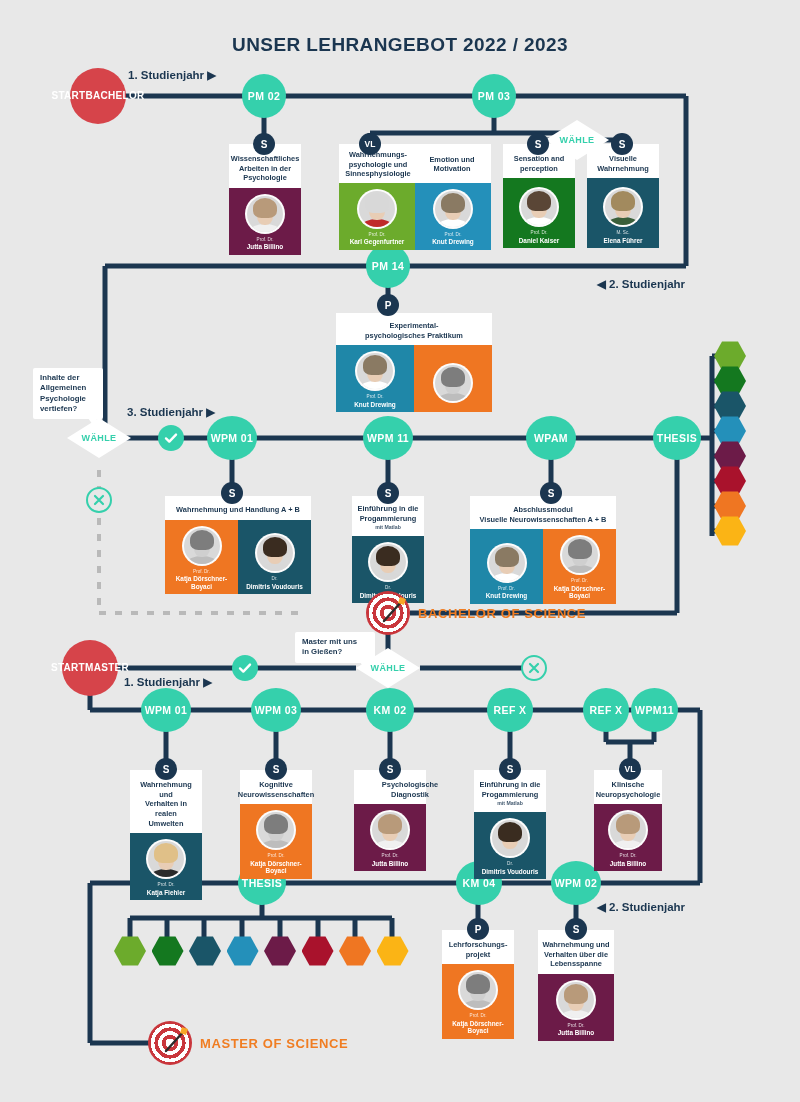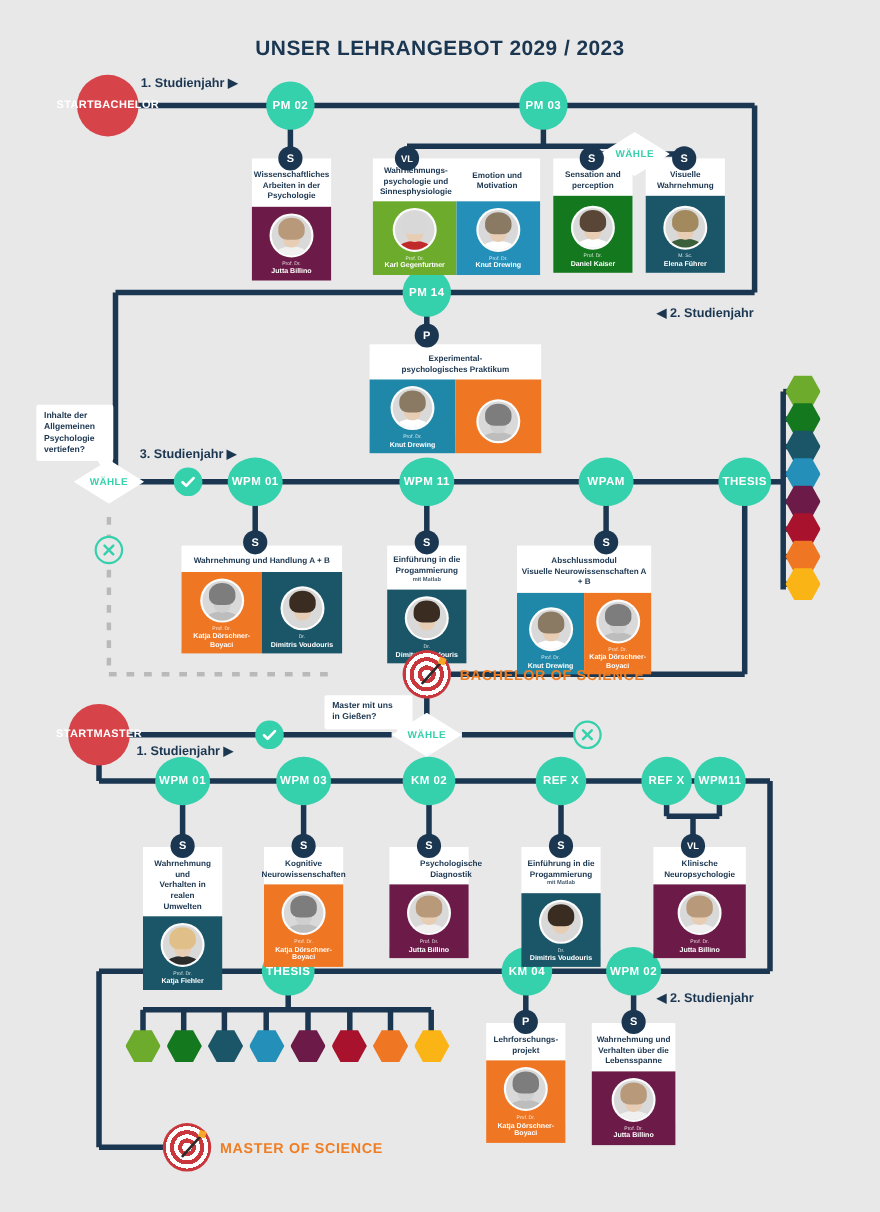--- a/index.html
+++ b/index.html
@@ -218,21 +218,21 @@
       <path d="M478 883 V926"></path>
       <path d="M576 883 V926"></path>
     </g>
 
     <g stroke="#b9b9b9" stroke-width="4" fill="none" stroke-dasharray="7 9">
       <path d="M99 470 V613"></path>
       <path d="M99 613 H300"></path>
     </g>
   </svg>
 
-  <div class="title">UNSER LEHRANGEBOT 2029 / 2023</div>
+  <div class="title">UNSER LEHRANGEBOT 2022 / 2023</div>
 
   <div class="startnode" style="left:70px;top:68px;">
     <span>START</span>
     <span>BACHELOR</span>
   </div>
 
   <div class="yearlabel" style="left:128px;top:68px;">1. Studienjahr ▶</div>
   <div class="yearlabel" style="left:597px;top:277px;">◀ 2. Studienjahr</div>
   <div class="yearlabel" style="left:127px;top:405px;">3. Studienjahr ▶</div>
 
@@ -417,21 +417,21 @@
           <div class="body" style="background:#d8d8d8"></div>
           <div class="face"></div>
           <div class="hair" style="background:#3a2c20"></div>
         </div>
         <div class="title2">Dr.</div>
         <div class="name">Dimitris Voudouris</div>
       </div>
     </div>
   </div>
 
-  <div class="card" style="left:470px;top:496px;width:122px;height:92px;">
+  <div class="card" style="left:470px;top:496px;width:146px;height:92px;">
     <div class="head" style="min-height: 20px; padding-top: 9px; white-space: pre-line;">Abschlussmodul
 Visuelle Neurowissenschaften A + B</div>
     <div class="people">
       <div class="person" style="background:#1f87a8">
         <div class="photo">
           <div class="body" style="background:#ffffff"></div>
           <div class="face"></div>
           <div class="hair" style="background:#8a7a63"></div>
         </div>
         <div class="title2">Prof. Dr.</div>
@@ -570,21 +570,21 @@
           <div class="body" style="background:#d8d8d8"></div>
           <div class="face"></div>
           <div class="hair" style="background:#3a2c20"></div>
         </div>
         <div class="title2">Dr.</div>
         <div class="name">Dimitris Voudouris</div>
       </div>
     </div>
   </div>
 
-  <div class="card" style="left:594px;top:770px;width:84px;height:92px;">
+  <div class="card" style="left:594px;top:770px;width:68px;height:92px;">
     <div class="head" style="min-height: 32px; white-space: pre-line;">Klinische
 Neuropsychologie</div>
     <div class="people">
       <div class="person" style="background:#6c1b48">
         <div class="photo">
           <div class="body" style="background:#f0f0f0"></div>
           <div class="face"></div>
           <div class="hair" style="background:#b89a7a"></div>
         </div>
         <div class="title2">Prof. Dr.</div>

